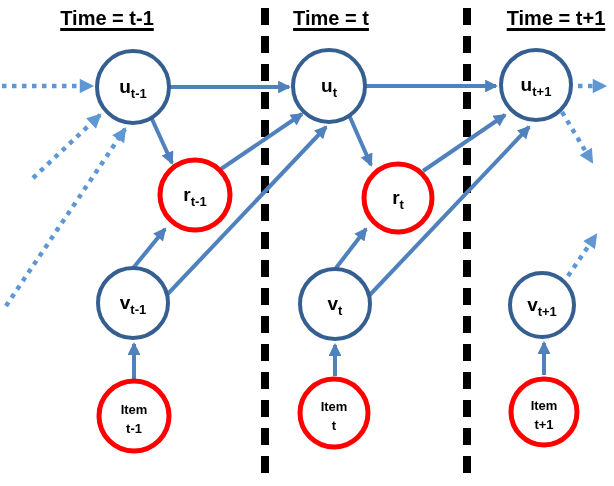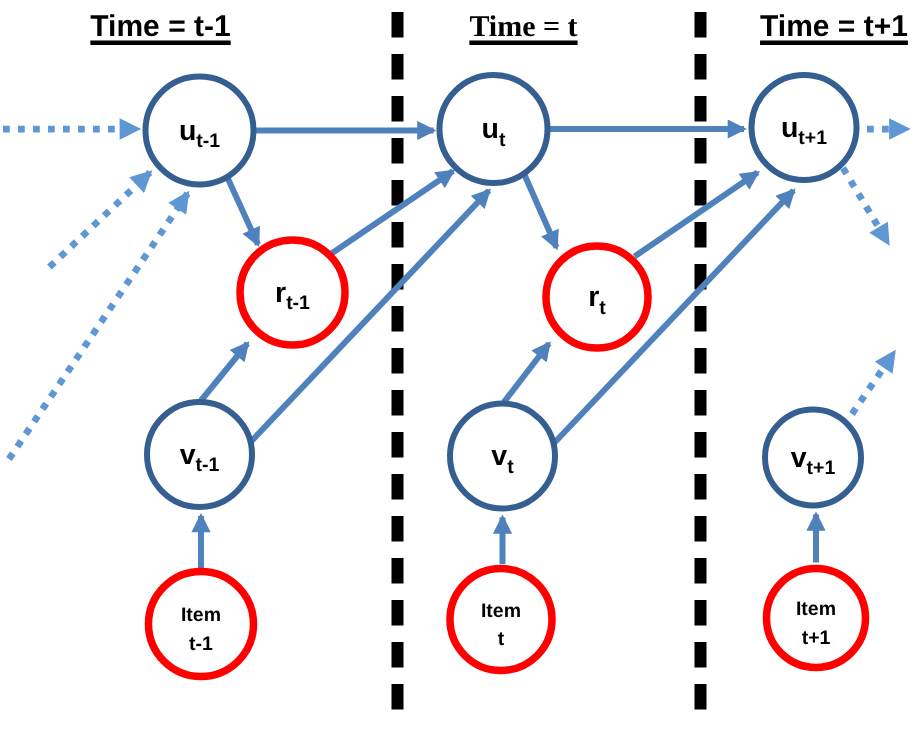--- a/index.html
+++ b/index.html
@@ -7,21 +7,21 @@
     position:relative;width:614px;height:486px;background:#ffffff;
     font-family:"Liberation Sans",sans-serif;overflow:hidden;
   }
   .hdr{
     position:absolute;top:7px;width:140px;text-align:center;
     font-size:20px;font-weight:bold;color:#000;
     text-decoration:underline;text-decoration-thickness:2.5px;text-underline-offset:3px;
     white-space:nowrap;
   }
   .hdr.h0{left:37px;}
-  .hdr.h1{left:279px;font-family:Liberation Serif, serif;}
+  .hdr.h1{left:261px;}
   .hdr.h2{left:486px;}
   svg{position:absolute;left:0;top:0;}
   text{font-family:"Liberation Sans",sans-serif;font-weight:bold;fill:#000;}
 </style>
 </head>
 <body>
 
 <div class="canvas">
   <div class="hdr h0">Time = t-1</div>
   <div class="hdr h1">Time = t</div>

